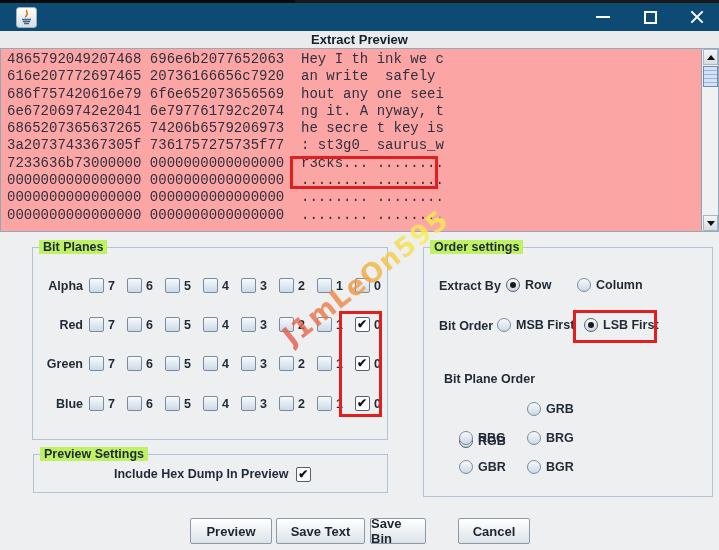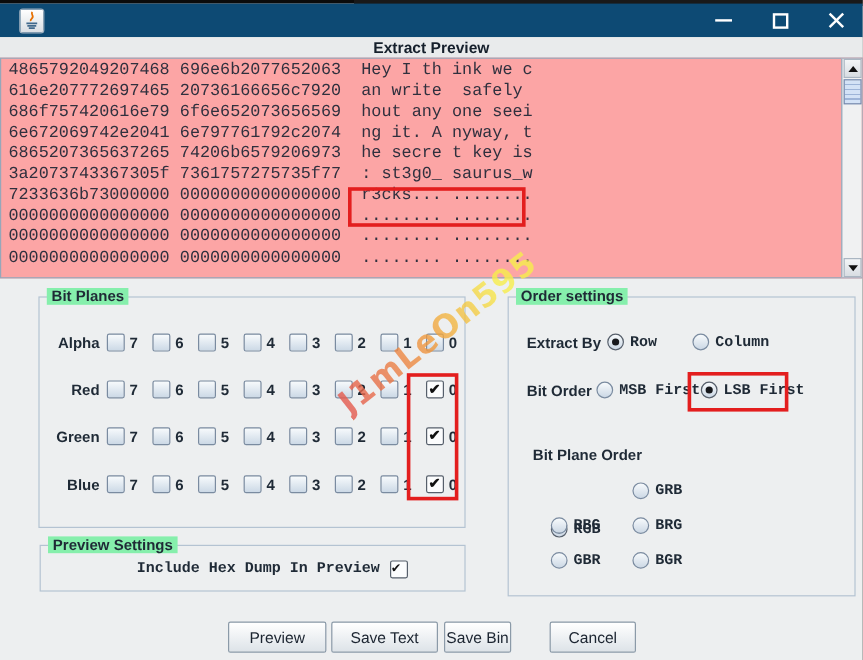--- a/index.html
+++ b/index.html
@@ -33,53 +33,53 @@
   
   .scrollbar{position:absolute;left:701px;top:49px;width:17px;height:182px;background:#f0f1f2;border-left:1px solid #8fa0b2;}
   .sbtn{position:absolute;left:1px;width:15px;height:16px;background:linear-gradient(#f3f5f7,#d8dde2);
     border:1px solid #aab6c2;display:flex;align-items:center;justify-content:center;}
   .arrow-up{width:0;height:0;border-left:4px solid transparent;border-right:4px solid transparent;border-bottom:5px solid #111;}
   .arrow-down{width:0;height:0;border-left:4px solid transparent;border-right:4px solid transparent;border-top:5px solid #111;}
   .sthumb{position:absolute;left:1px;top:17px;width:15px;height:21px;border:1px solid #7288ad;
     background:repeating-linear-gradient(180deg,#d3e2f6 0 3px,#9db4d8 3px 4px);}
   
   .groupbox{position:absolute;border:1px solid #b4c3d2;}
-  .legend{position:absolute;top:-8px;left:6px;background:#86efac;padding:0 4px;
+  .legend{position:absolute;top:-8px;left:6px;background:#bef264;padding:0 4px;
     font-size:12.5px;font-weight:bold;color:#1f2a36;white-space:nowrap;}
   
   .bprow{position:absolute;left:0;height:16px;width:356px;}
   .bplabel{position:absolute;left:0;top:1px;width:50px;text-align:right;font-size:12.5px;font-weight:bold;color:#1f2a36;}
   .bpcell{position:absolute;top:0;display:flex;align-items:center;gap:4px;}
   .bpnum{font-size:12.5px;font-weight:bold;color:#1f2a36;}
   
   .cb{position:relative;display:inline-block;width:15px;height:15px;border:1px solid #7a8ba0;border-radius:2px;
     background:linear-gradient(#f7fafc,#ccd9e6);flex:0 0 auto;}
   .cb[data-checked="true"]{background:#fbfcfd;border-color:#565f6b;}
   .cb[data-checked="true"]::after{content:"✔";position:absolute;left:1px;top:-1px;font-size:12px;line-height:14px;
     font-weight:bold;color:#101010;}
   .radio{position:relative;display:inline-block;width:14px;height:14px;border:1px solid #7a8ba0;border-radius:50%;
     background:linear-gradient(#f7fafc,#ccd8e5);flex:0 0 auto;}
   .radio[data-checked="true"]{border-color:#565f6b;}
   .radio[data-checked="true"]::after{content:"";position:absolute;left:3px;top:3px;width:6px;height:6px;
     border-radius:50%;background:#17191d;}
-  .ctl-row{position:absolute;display:flex;align-items:center;gap:5px;height:16px;font-family:Liberation Mono, monospace;}
+  .ctl-row{position:absolute;display:flex;align-items:center;gap:5px;height:16px;}
   .ctl-label{font-size:12.5px;font-weight:bold;color:#1f2a36;white-space:nowrap;}
   .field-label{position:absolute;font-size:12.5px;font-weight:bold;color:#1f2a36;white-space:nowrap;}
   
   .hl{position:absolute;border:3px solid #e31e1e;pointer-events:none;z-index:50;}
   
   .watermark{position:absolute;left:286px;top:324px;z-index:40;opacity:.8;
     transform:rotate(-38deg);transform-origin:0 50%;
     font-size:27px;font-weight:bold;letter-spacing:1px;font-family:"DejaVu Sans",sans-serif;
     background:linear-gradient(90deg,#e4574f 0%,#f09a3e 45%,#f7ee4c 82%);
     -webkit-background-clip:text;background-clip:text;color:transparent;white-space:nowrap;}
   
   .btn{position:absolute;top:518px;height:26px;border:1px solid #8b9aa8;border-radius:2px;
     background:linear-gradient(#ffffff,#dde3e8);display:flex;align-items:center;justify-content:center;
-    font-size:13px;font-weight:normal;color:#1c2531;cursor:default;}
+    font-size:13px;font-weight:bold;color:#1c2531;cursor:default;}
 </style>
 </head>
 <body>
 
 <div id="window">
 
   <div class="topstrip"></div>
   <div class="topstrip2"></div>
 
   <div class="titlebar">

